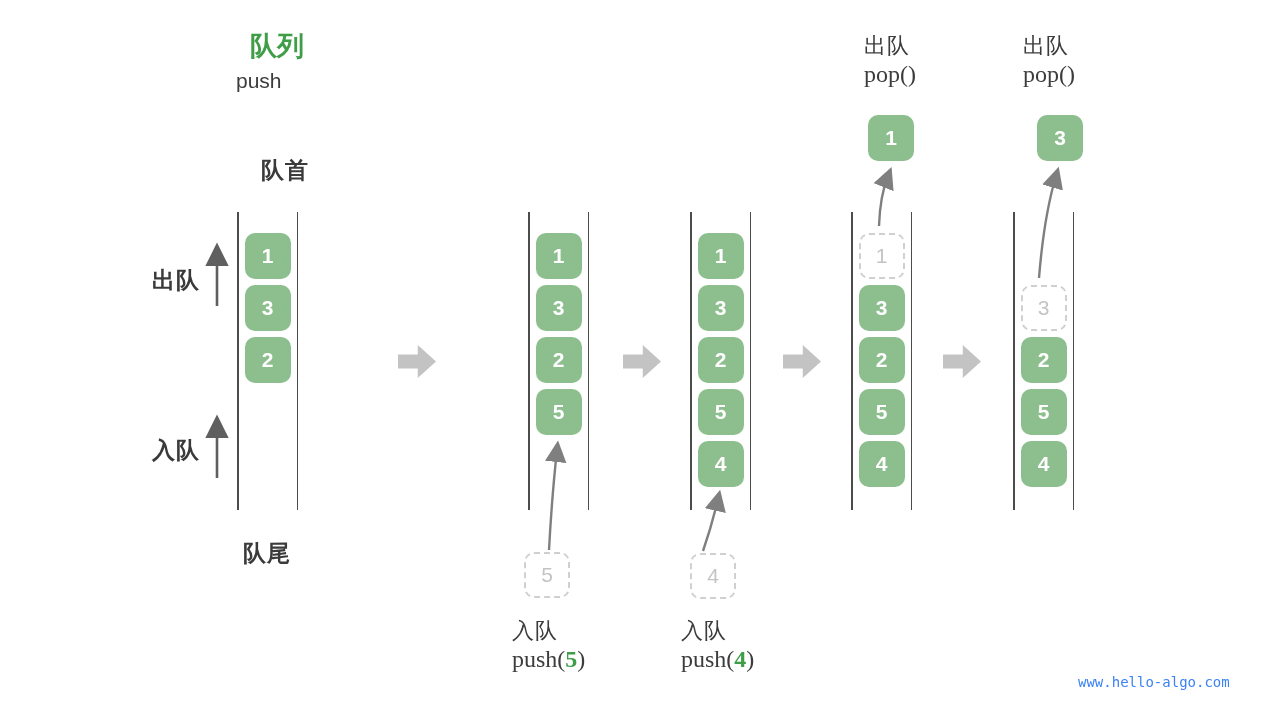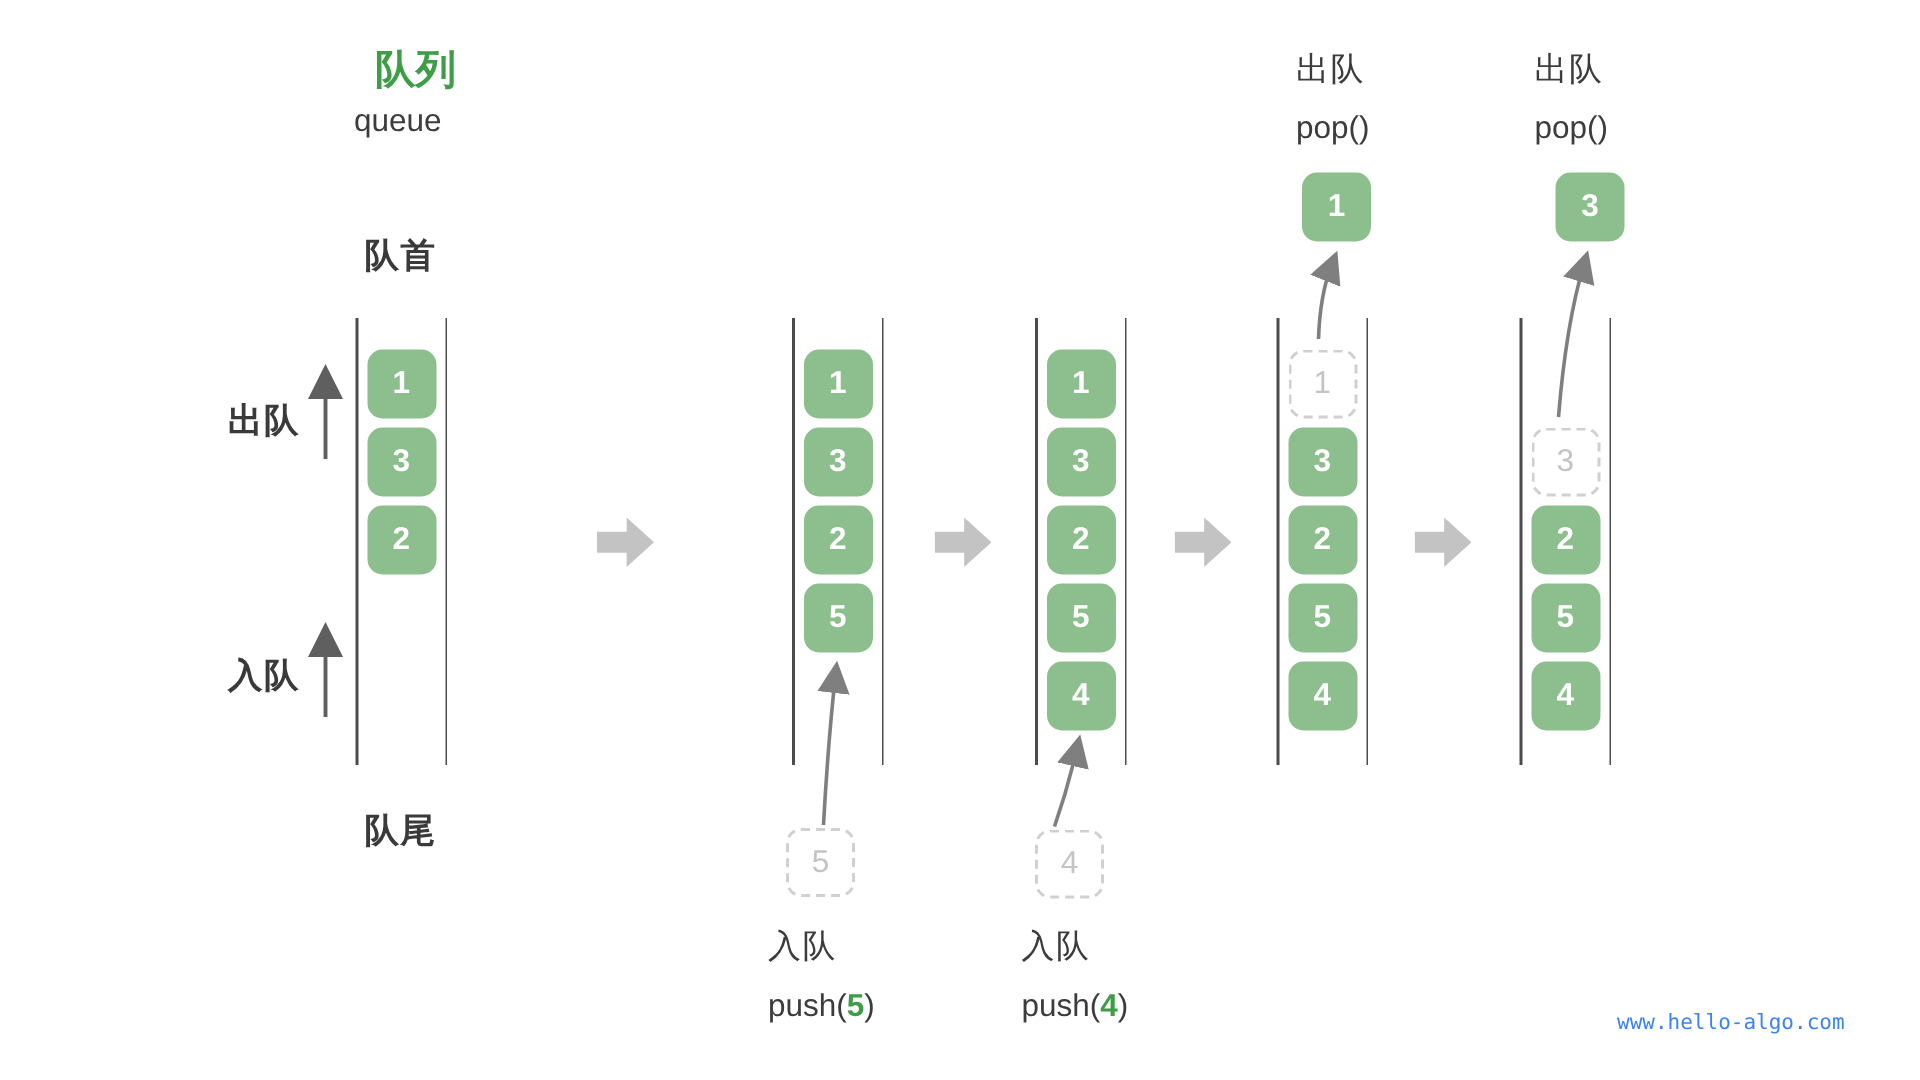--- a/index.html
+++ b/index.html
@@ -3,21 +3,21 @@
 <meta charset="utf-8">
 <style>
   html,body{margin:0;padding:0;background:#ffffff;}
   .canvas{
     position:relative;width:1280px;height:720px;background:#ffffff;
     font-family:"Liberation Sans","DejaVu Sans",sans-serif;overflow:hidden;
   }
   .title-zh{position:absolute;left:238px;top:28px;font-size:27px;font-weight:bold;color:#3e9d46;margin-left:12px;}
   .title-en{position:absolute;left:236px;top:69px;font-size:21px;color:#3c3c3c;}
   .side-label{position:absolute;font-size:23px;font-weight:bold;color:#3a3a3a;letter-spacing:1px;}
-  .lbl-front{left:243px;top:155px;}
+  .lbl-front{left:261px;top:155px;}
   .lbl-rear{left:243px;top:538px;text-align:center;}
   .lbl-dequeue{left:152px;top:265px;}
   .lbl-enqueue{left:152px;top:435px;}
 
   .queue-col{position:absolute;top:212px;width:61px;height:298px;}
   .vline{position:absolute;top:0;width:1.5px;height:100%;background:#4c4c4c;}
   .vline.left{left:0;}
   .vline.right{right:0;}
 
   .cell{
@@ -40,21 +40,21 @@
   .pending{
     position:absolute;width:46px;height:46px;box-sizing:border-box;border-radius:10px;
     background:#ffffff;border:2px dashed #d0d0d0;color:#c4c4c4;font-size:21px;
     display:flex;align-items:center;justify-content:center;
   }
   .pending-5{left:524px;top:552px;}
   .pending-4{left:690px;top:553px;}
 
   .op-block{position:absolute;color:#3c3c3c;}
   .op-block .zh{font-size:22px;letter-spacing:1px;}
-  .op-block .code{font-family:Liberation Sans, sans-serif;font-size:21px;margin-top:13px;}
+  .op-block .code{font-family:Liberation Serif, serif;font-size:24px;}
   .code .arg{color:#3e9d46;font-weight:bold;}
   .pop-op-1{left:864px;top:31px;}
   .pop-op-2{left:1023px;top:31px;}
   .push-op-5{left:512px;top:616px;}
   .push-op-4{left:681px;top:616px;}
 
   .block-arrow{
     position:absolute;width:38px;height:33px;background:#c3c3c3;top:345px;
     clip-path:polygon(0 29%,52% 29%,52% 0,100% 50%,52% 100%,52% 71%,0 71%);
   }
@@ -66,21 +66,21 @@
     position:absolute;left:1078px;top:674px;color:#3b82f6;font-size:14px;
     font-family:"DejaVu Sans Mono","Liberation Mono",monospace;
   }
 </style>
 </head>
 <body>
 
 <div class="canvas">
 
   <div class="title-zh">队列</div>
-  <div class="title-en">queue</div>
+  <div class="title-en">push</div>
 
   <div class="side-label lbl-front">队首</div>
   <div class="side-label lbl-rear">队尾</div>
   <div class="side-label lbl-dequeue">出队</div>
   <div class="side-label lbl-enqueue">入队</div>
 
   <div class="queue-col" style="left:237px">
     <div class="vline left"></div>
     <div class="vline right"></div>
     <div class="cell s0">1</div>

